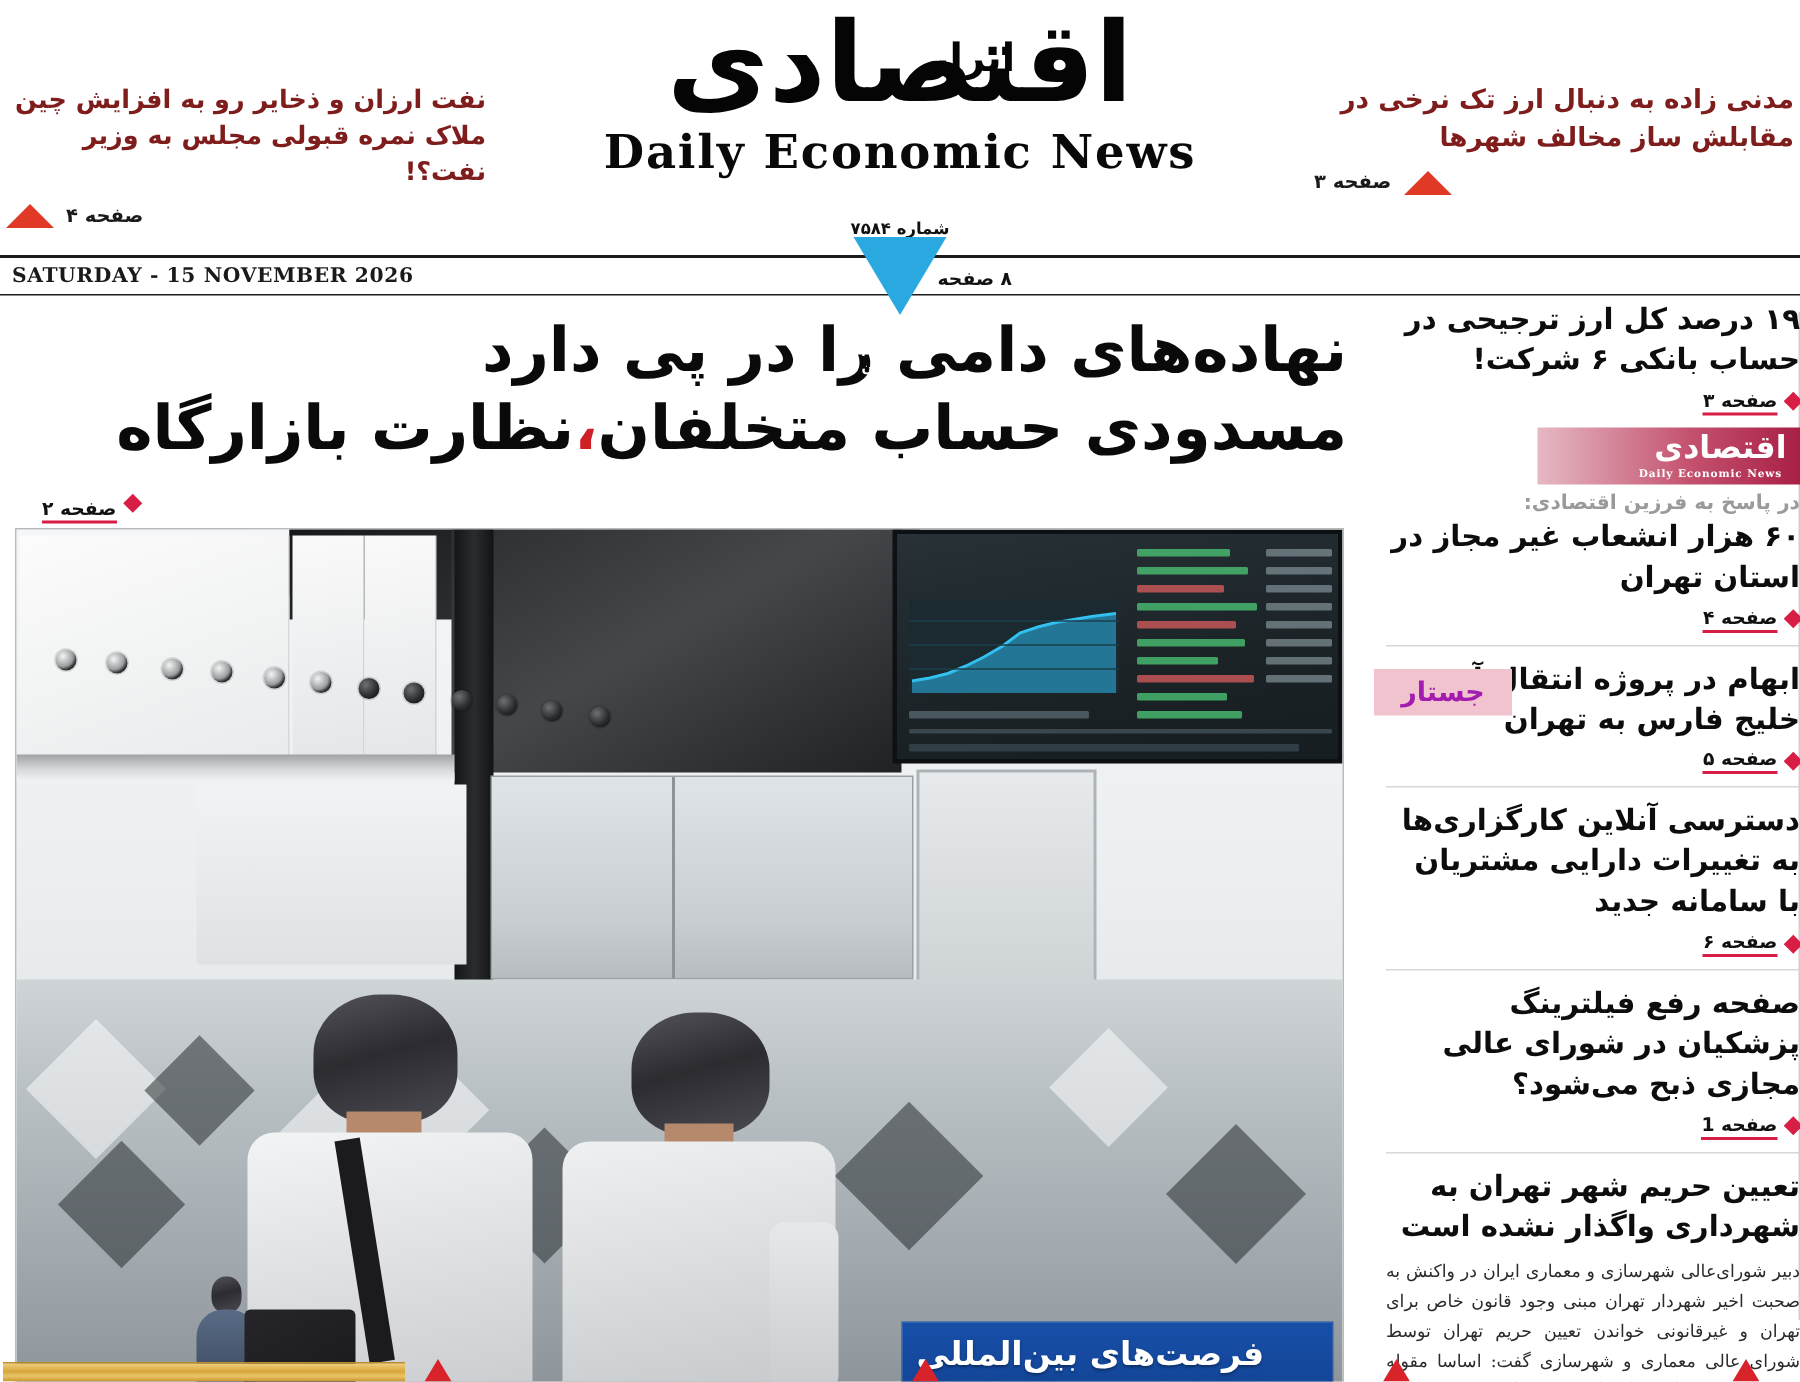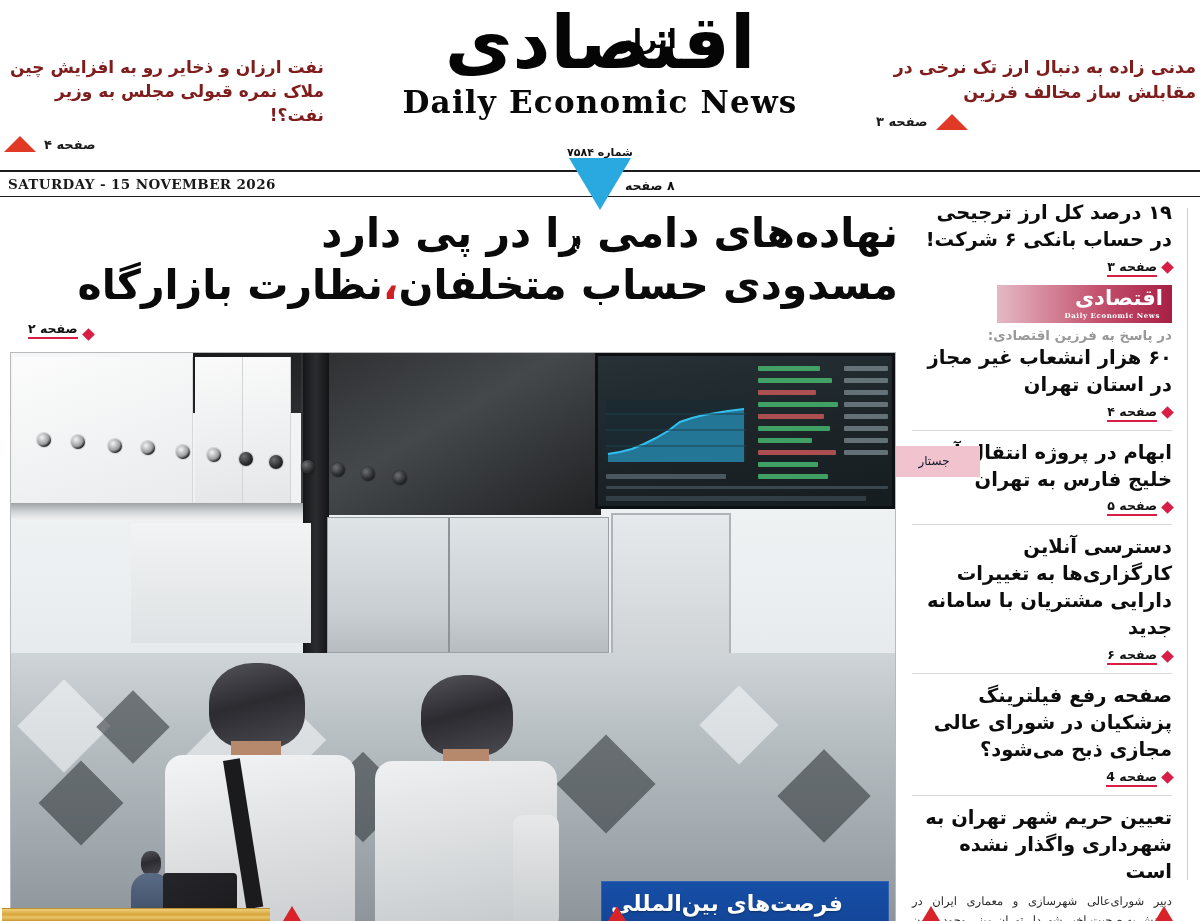--- a/index.html
+++ b/index.html
@@ -96,22 +96,22 @@
   .dateline.fa { right: 8px; direction: rtl; font-size: 13.5px; font-weight:700; }
   .pages-count {
     position: absolute; top: 178px; left: 50%; transform: translateX(25px);
     font-size: 12.5px; font-weight: 700; direction: rtl; color:#111;
   }
 
   
   .body-zone { position: absolute; top: 200px; left: 0; right: 0; bottom: 0; }
 
   .sidebar {
-    position: absolute; right: 12px; top: 0; width: 286px; height: 690px;
-    padding: 0 16px 0 10px; direction: rtl;
+    position: absolute; right: 0; top: 0; width: 286px; height: 690px;
+    padding: 0 0 0 10px; direction: rtl;
   }
   .sb-divider {
     position: absolute; left: 285px; top: 8px; width: 1px; height: 672px;
     background: #cfcfcf;
   }
 
   .sb-item { position: relative; margin-bottom: 2px; }
   .sb-head {
     font-weight: 700; font-size: 19.5px; line-height: 1.38;
     color: #0d0d0d; text-align: right; letter-spacing: -0.3px;
@@ -148,21 +148,21 @@
     font-size: 7px; letter-spacing: .6px; direction: ltr;
     font-family: "DejaVu Serif", serif; font-weight: 700;
   }
 
   .jostar-banner {
     position: absolute; right: 192px; top: 6px;
     width: 92px; height: 31px; background: #f0c3ce;
   }
   .jb-txt {
     position:absolute; inset:0; display:flex; align-items:center;
-    justify-content:center; color:#0f172a; font-size:12px; font-weight:400;
+    justify-content:center; color:#a21caf; font-size:18px; font-weight:700;
     direction: rtl; letter-spacing: 2px;
   }
 
   .sb-body {
     font-size: 11.6px; line-height: 1.72; text-align: justify;
     color: #2b2b2b; direction: rtl; margin-top: 6px;
     font-family: "DejaVu Serif", "Liberation Serif", serif;
   }
 
   
@@ -171,22 +171,22 @@
   }
   .main-head {
     text-align: right; direction: rtl; padding: 8px 6px 0 20px;
   }
   .mh-line {
     font-weight: 700; font-size: 41px; line-height: 1.26;
     color: #0a0a0a; letter-spacing: -1.2px;
   }
   .mh-comma { color: #cf2027; }
   .mh-pm {
-    display:flex; align-items:flex-end; gap:6px; direction: rtl;
-    justify-content: flex-end; margin-top: 10px; padding-left: 4px;
+    display:flex; align-items:flex-start; gap:6px; direction: rtl;
+    justify-content: flex-end; margin-top: 20px; padding-left: 4px;
   }
 
   .photo-frame {
     position: absolute; left: 6px; right: 8px; top: 152px; height: 612px;
     border: 1px solid #b9b9b9; background: #e9ecee; overflow: hidden;
   }
   .photo { position:absolute; inset:0; }
 
   
   .ph-sky { position:absolute; inset:0; background:
@@ -329,21 +329,21 @@
 
     <div class="teaser left">
       <div class="teaser-text">نفت ارزان و ذخایر رو به افزایش چین ملاک نمره قبولی مجلس به وزیر نفت؟!</div>
       <div class="pagemark-tri">
         <div class="tri-red"></div>
         <div class="pm-label">صفحه ۴</div>
       </div>
     </div>
 
     <div class="teaser right">
-      <div class="teaser-text">مدنی زاده به دنبال ارز تک نرخی در مقابلش ساز مخالف فرزین</div>
+      <div class="teaser-text">مدنی زاده به دنبال ارز تک نرخی در مقابلش ساز مخالف شهرها</div>
       <div class="pagemark-tri">
         <div class="tri-red"></div>
         <div class="pm-label">صفحه ۳</div>
       </div>
     </div>
 
     <div class="masthead">
       <div class="mh-arabic">
         <span>اقتصادی</span>
         <span class="mh-super">ابرار</span>
@@ -420,21 +420,21 @@
           <div class="pm-txt">صفحه ۶</div>
         </div>
       </div>
 
       <div class="sb-rule"></div>
 
       <div class="sb-item">
         <div class="sb-head">صفحه رفع فیلترینگ پزشکیان در شورای عالی مجازی ذبح می‌شود؟</div>
         <div class="sb-pm">
           <div class="dia-red"></div>
-          <div class="pm-txt">صفحه 4</div>
+          <div class="pm-txt">صفحه 1</div>
         </div>
       </div>
 
       <div class="sb-rule"></div>
 
       <div class="sb-item">
         <div class="sb-head">تعیین حریم شهر تهران به شهرداری واگذار نشده است</div>
         <div class="sb-body">دبیر شورای‌عالی شهرسازی و معماری ایران در واکنش به صحبت اخیر شهردار تهران مبنی وجود قانون خاص برای تهران و غیرقانونی خواندن تعیین حریم تهران توسط شورای عالی معماری و شهرسازی گفت: اساسا مقوله حریم از جنس طرح جامع است و در این خصوص قانونا هیچ استثنائی بین تهران و سایر شهرها وجود ندارد. در روزهای اخیر مصوبه جدید شورای عالی معماری و شهرسازی درخصوص حریم تهران در محدوده سبه شهرستان تهران...</div>
 
       </div>

